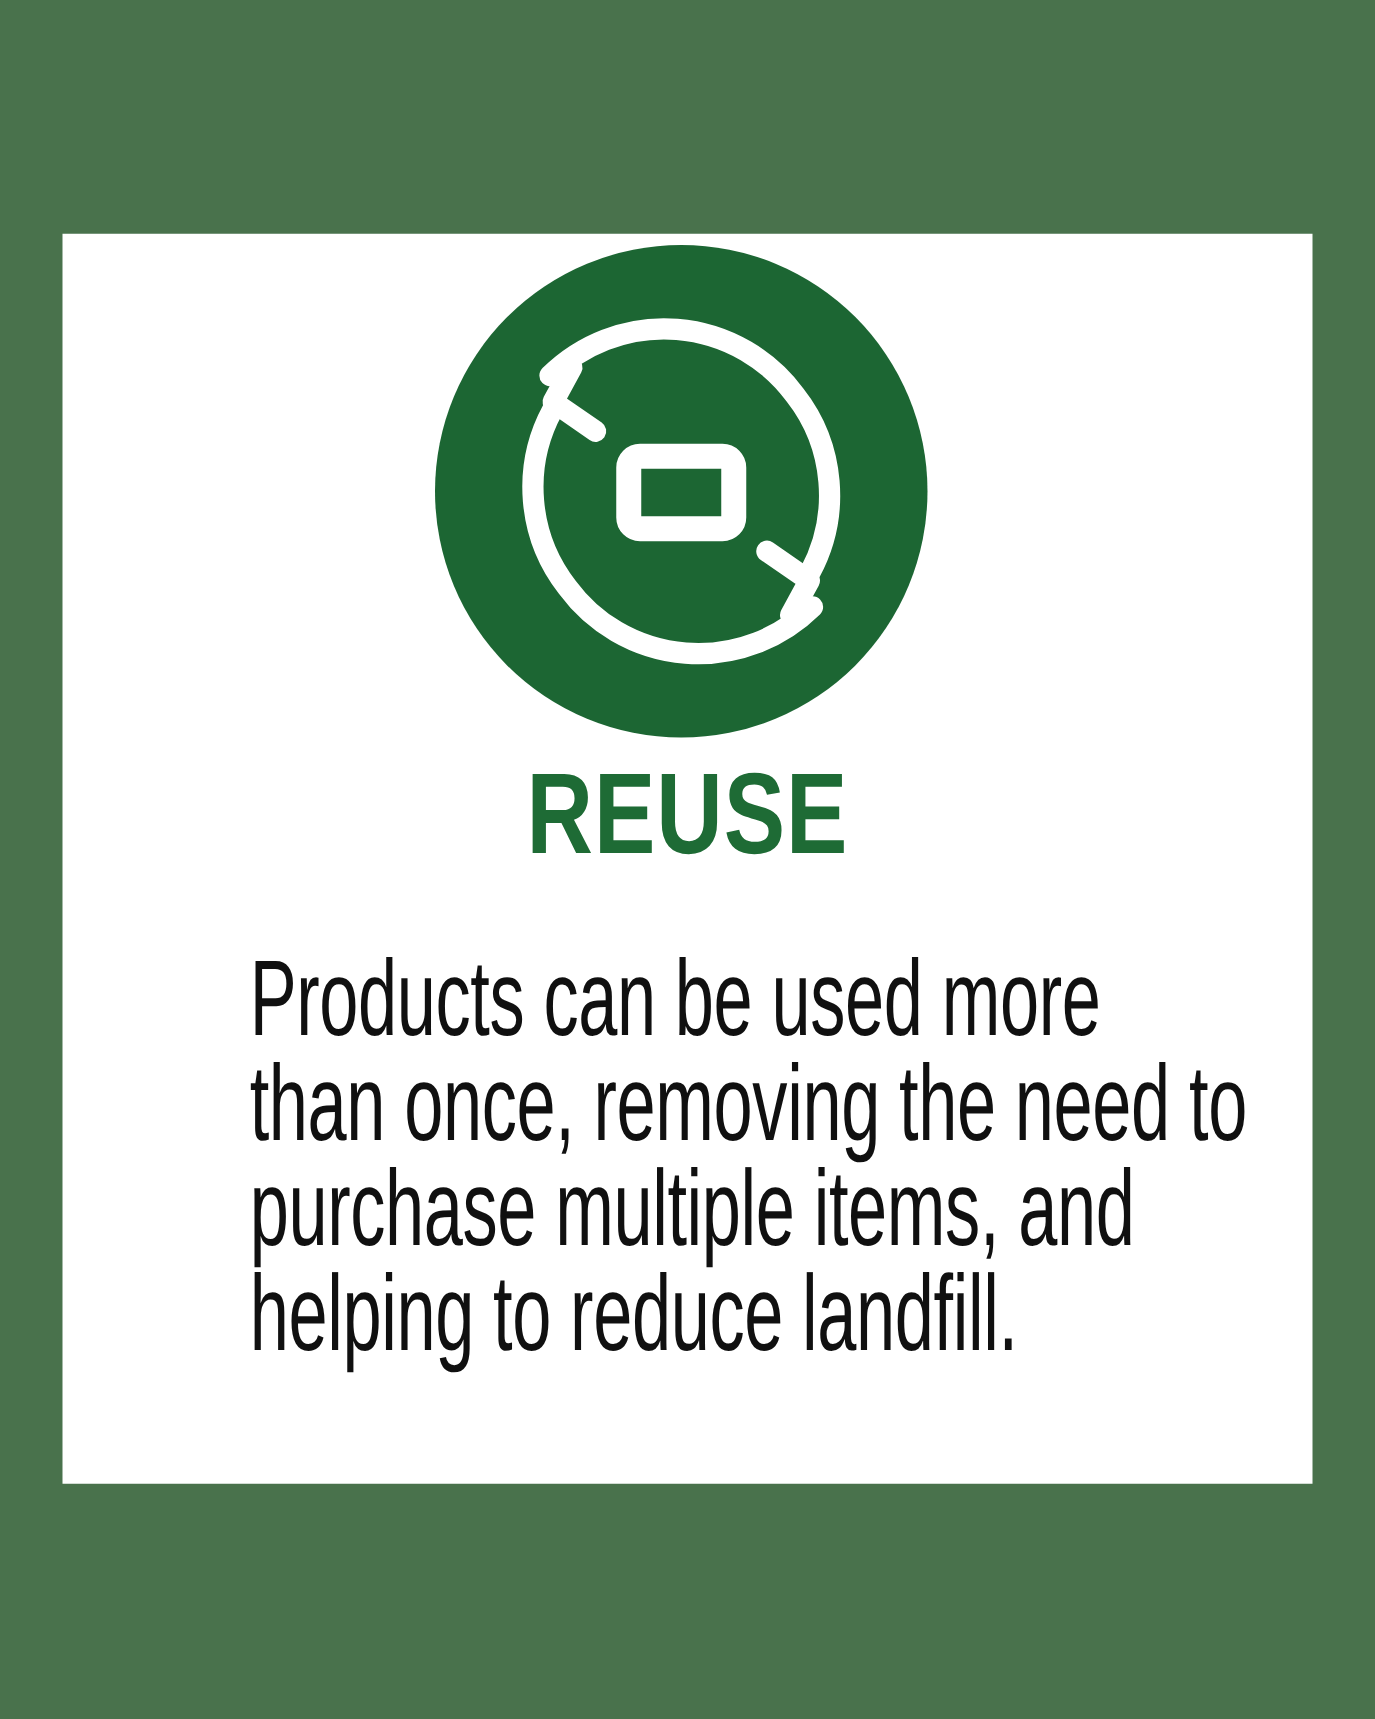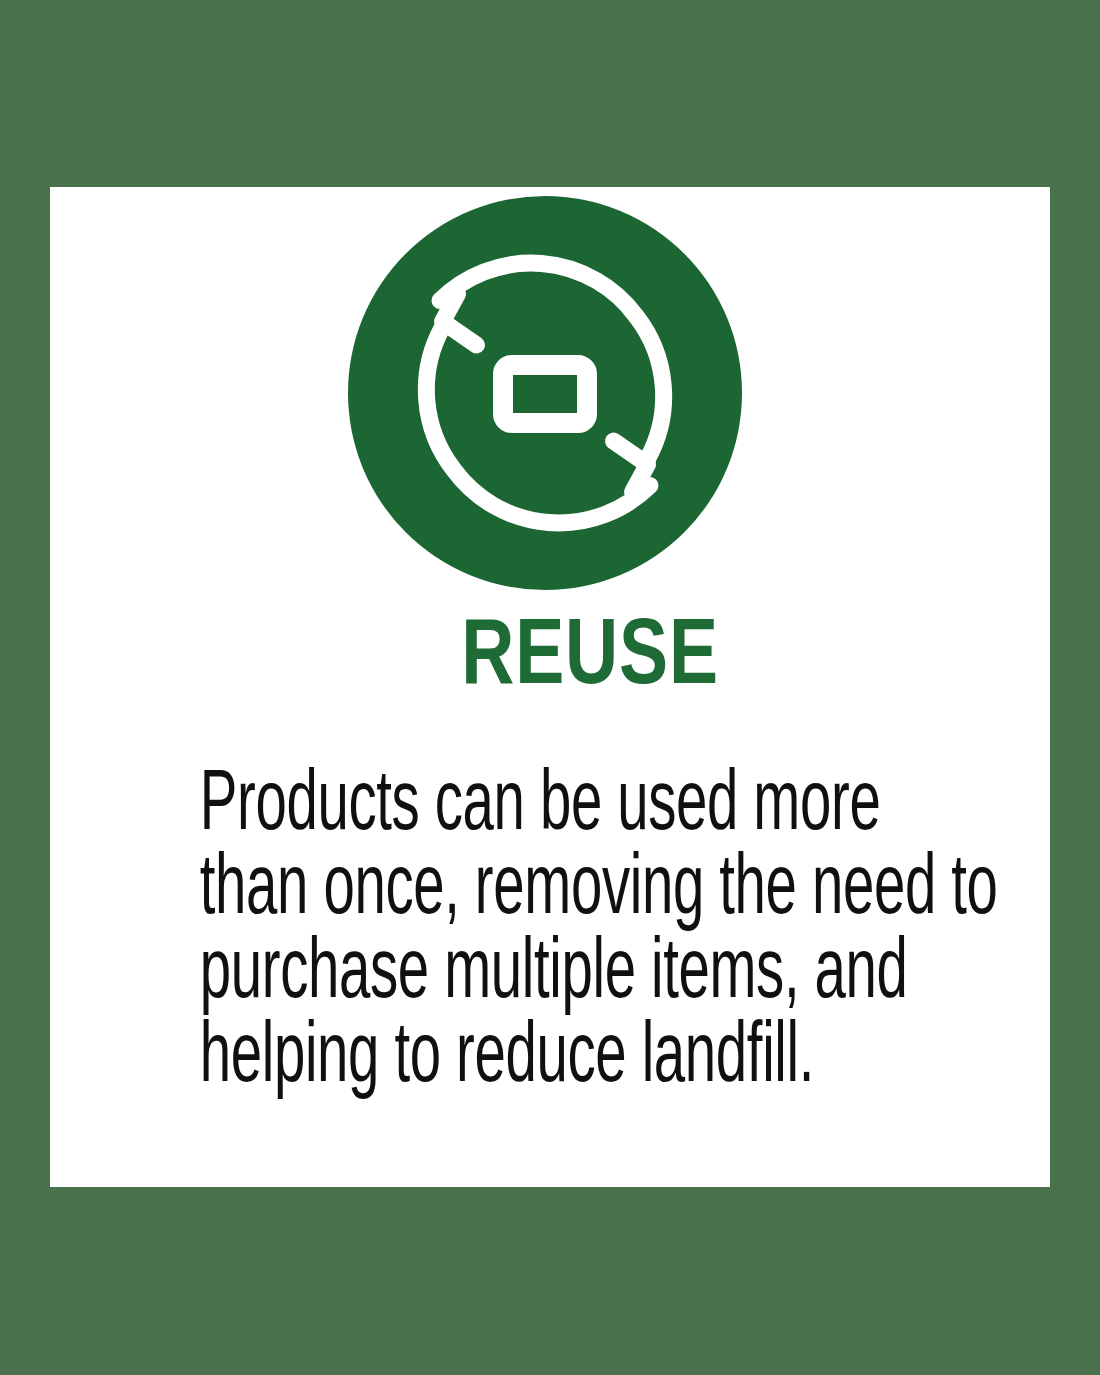--- a/index.html
+++ b/index.html
@@ -48,21 +48,20 @@
     height: 394px;
   }
 
   
   #heading-wrap {
     position: absolute;
     left: 0;
     top: 418px;       
     width: 1000px;
     text-align: center;
-    padding-left: 40px;
   }
   #heading {
     display: inline-block;
     margin: 0;
     color: #1e6b35;
     font-family: "Liberation Sans Narrow", "Liberation Sans", sans-serif;
     font-size: 92px;
     font-weight: 700;
     letter-spacing: 1px;
     line-height: 1.0;

